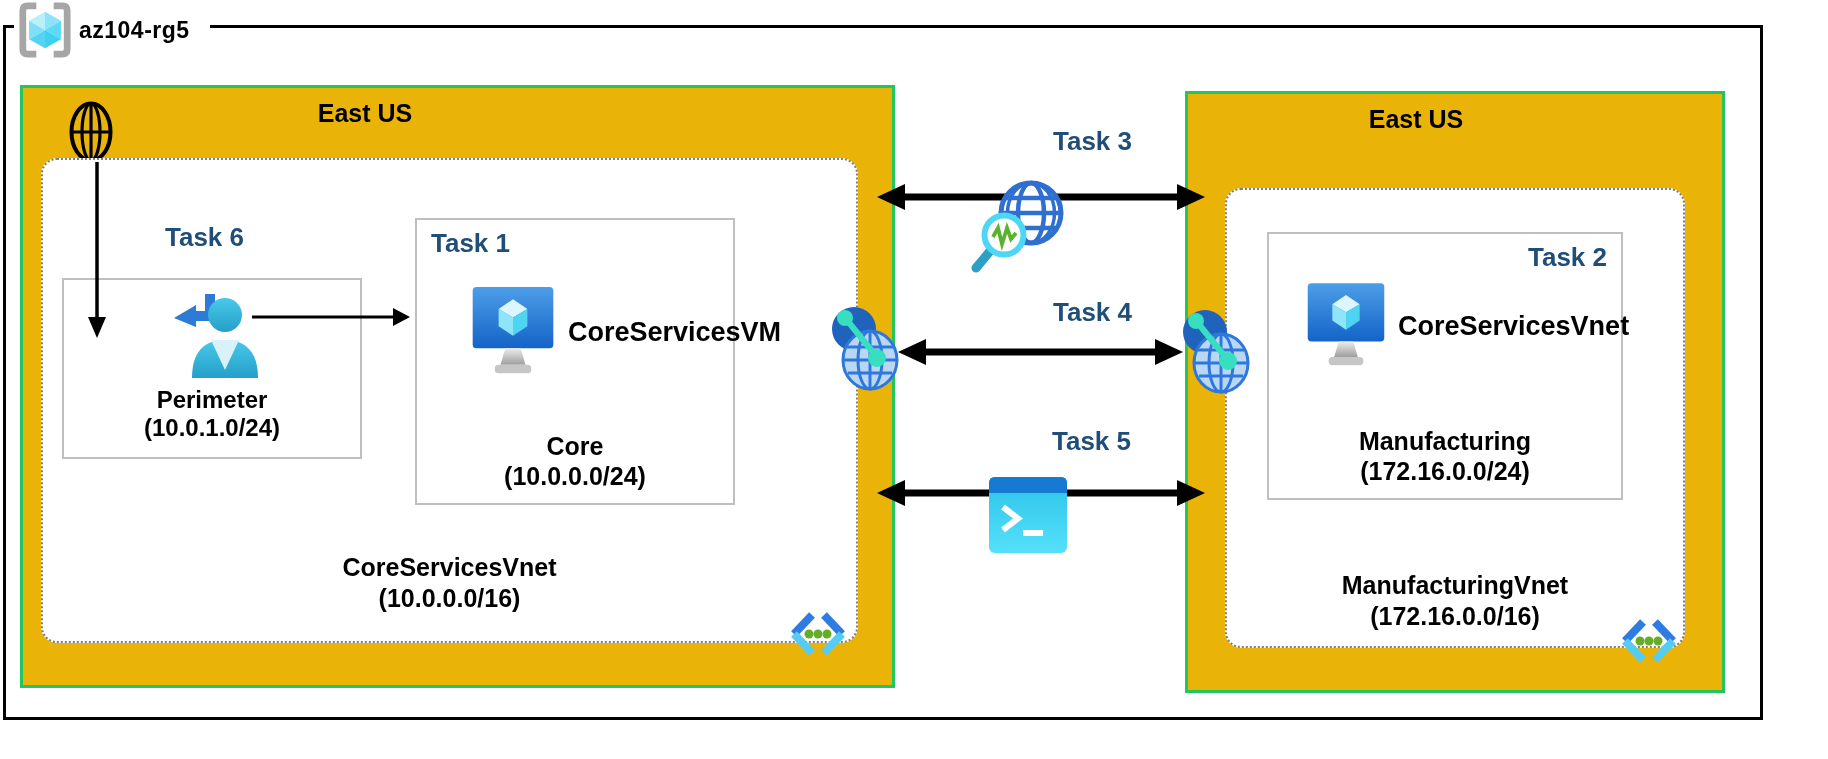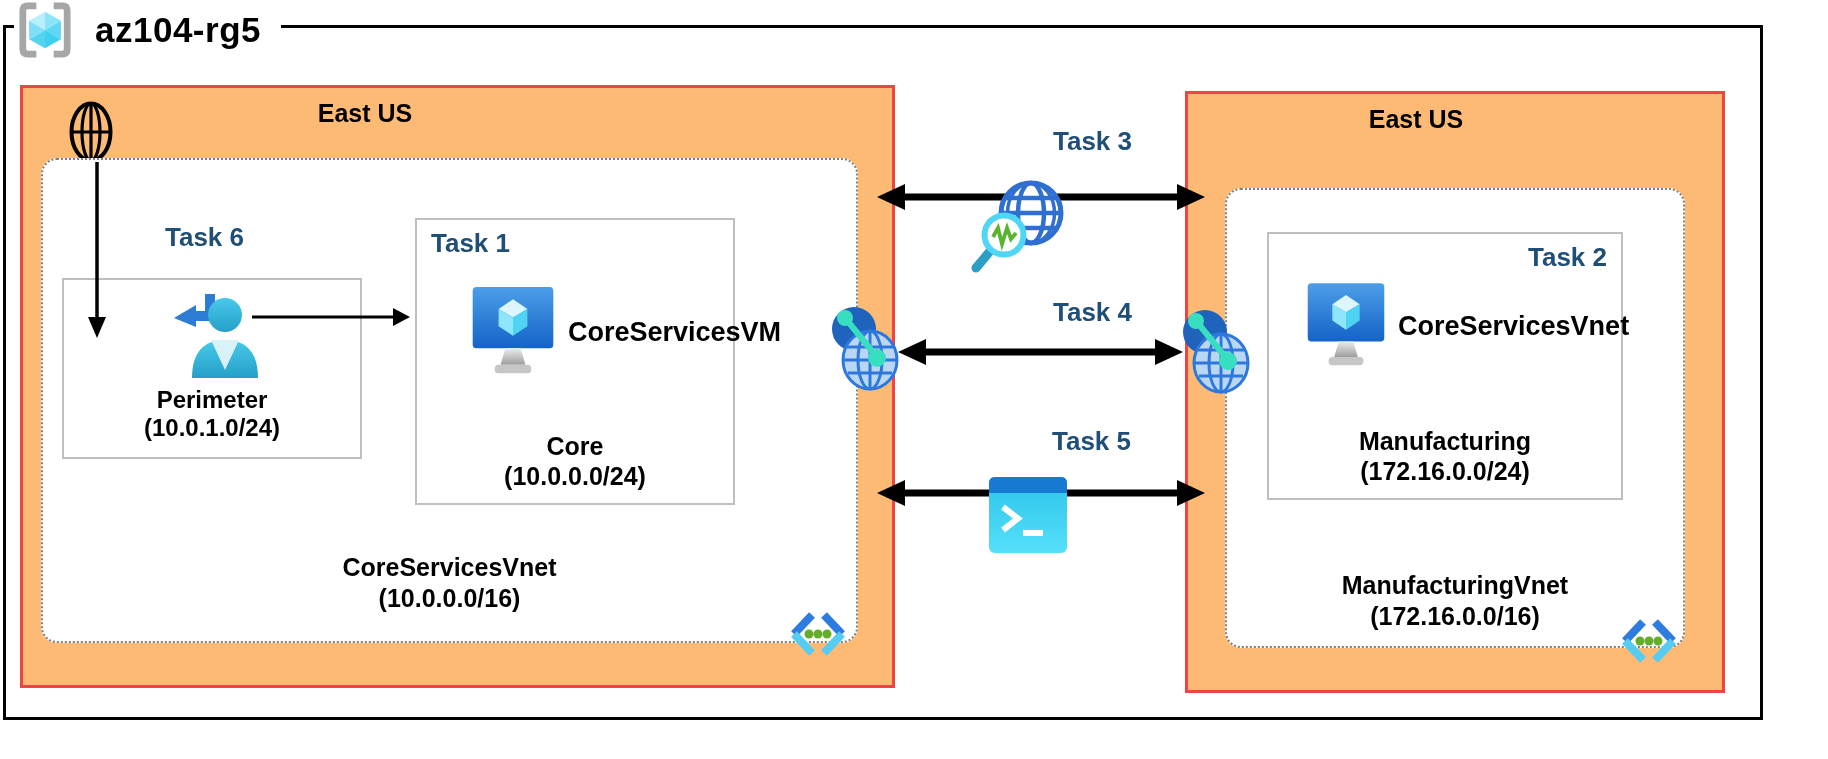--- a/index.html
+++ b/index.html
@@ -8,24 +8,24 @@
     position:relative; width:1828px; height:759px; background:#fff;
     font-family:"Liberation Sans", sans-serif; font-weight:bold; color:#000;
     overflow:hidden;
   }
   .abs{ position:absolute; }
 
   
   .rg-box{ left:3px; top:25px; width:1760px; height:695px; border:3px solid #000; }
   .rg-header{ left:14px; top:0; height:60px; display:flex; align-items:center; gap:7px;
               background:#fff; padding:0 20px 0 4px; z-index:6; }
-  .rg-title{ font-size:35px; letter-spacing:0.5px;margin-left:16px; }
-
-  
-  .region{ background:#fdba74; border:3px solid #ef4444; z-index:1; }
+  .rg-title{ font-size:23px; letter-spacing:0.5px; }
+
+  
+  .region{ background:#eab308; border:3px solid #22c55e; z-index:1; }
   .region-left{ left:20px; top:85px; width:875px; height:603px; }
   .region-right{ left:1185px; top:91px; width:540px; height:602px; }
   .region-label{ font-size:25px; text-align:center; top:11px; }
   .region-label.l{ left:0; width:684px; }
   .region-label.r{ left:0; width:456px; }
 
   
   .vnet{ border:2px dotted #7f7f7f; border-radius:16px; background:#fff; }
   .vnet-left{ left:18px; top:70px; width:817px; height:485px; }
   .vnet-right{ left:37px; top:94px; width:460px; height:460px; }

